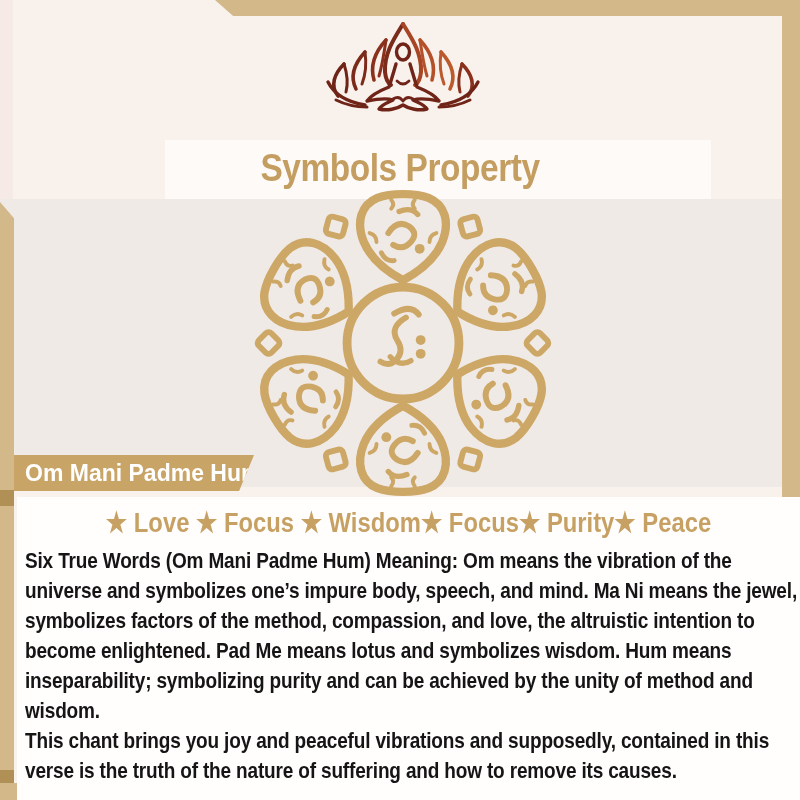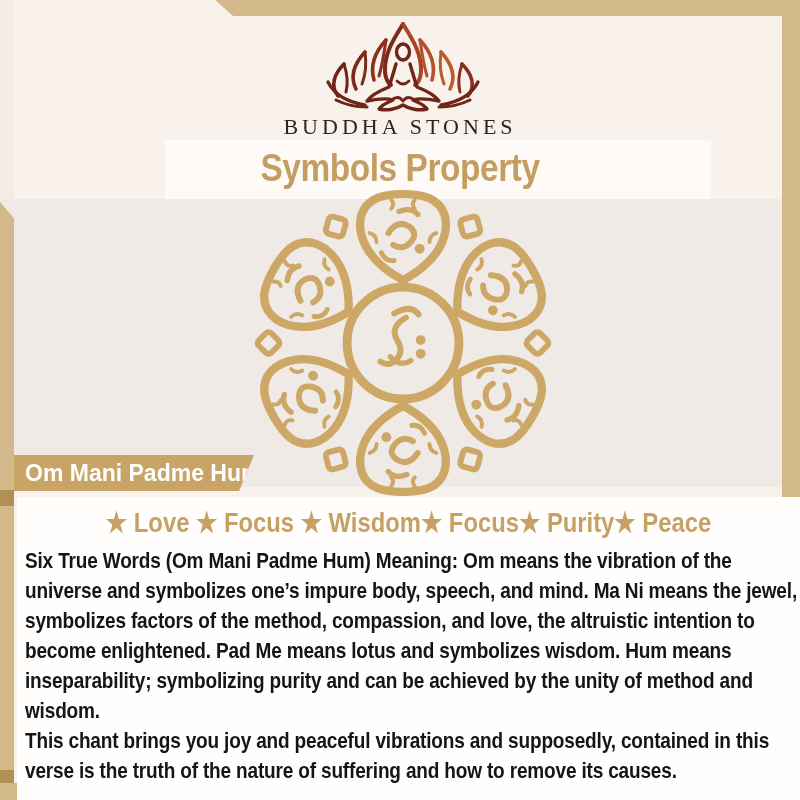--- a/index.html
+++ b/index.html
@@ -76,21 +76,20 @@
 
       <g stroke="#6f2417">
         <ellipse cx="85" cy="32" rx="6.5" ry="8" stroke-width="3.4"></ellipse>
         <path d="M78,44 C75,54 73,61 71,67 C61,71 53,75 49,81 C59,79 69,78 75,80 C69,83 63,85 61,89 C69,91 79,89 85,85 C91,89 101,91 109,89 C107,85 101,83 95,80 C101,78 111,79 121,81 C117,75 109,71 99,67 C97,61 95,54 92,44" stroke-width="3.4"></path>
         <path d="M79,61 q6,6 12,0" stroke-width="2.8"></path>
         <path d="M75,79 q6,-4 10,2 M95,79 q-6,-4 -10,2" stroke-width="2.8"></path>
       </g>
     </g>
   </svg>
 
-  <div class="brand">BUDDHA STONES</div>
   <div class="title">Symbols Property</div>
 
   <svg class="mandala" viewBox="-160 -160 320 320">
     <defs>
       <g id="petal">
         <path d="M0,-64 C-15,-72 -32,-84 -40,-103 C-48,-123 -43,-141 -26,-148 C-13,-153 13,-153 26,-148 C43,-141 48,-123 40,-103 C32,-84 15,-72 0,-64 Z" fill="none" stroke="#cda766" stroke-width="8.5" stroke-linejoin="round"></path>
 
         <path d="M-34,-112 q7,2 7,9 M34,-112 q-7,2 -7,9 M-12,-146 q4,5 0,9 M12,-146 q-4,5 0,9" fill="none" stroke="#cda766" stroke-width="4" stroke-linecap="round"></path>
 
         <path d="M-15,-112 q9,-14 21,-7 q10,7 2,16 q-8,9 -18,3" fill="none" stroke="#cda766" stroke-width="6" stroke-linecap="round"></path>

